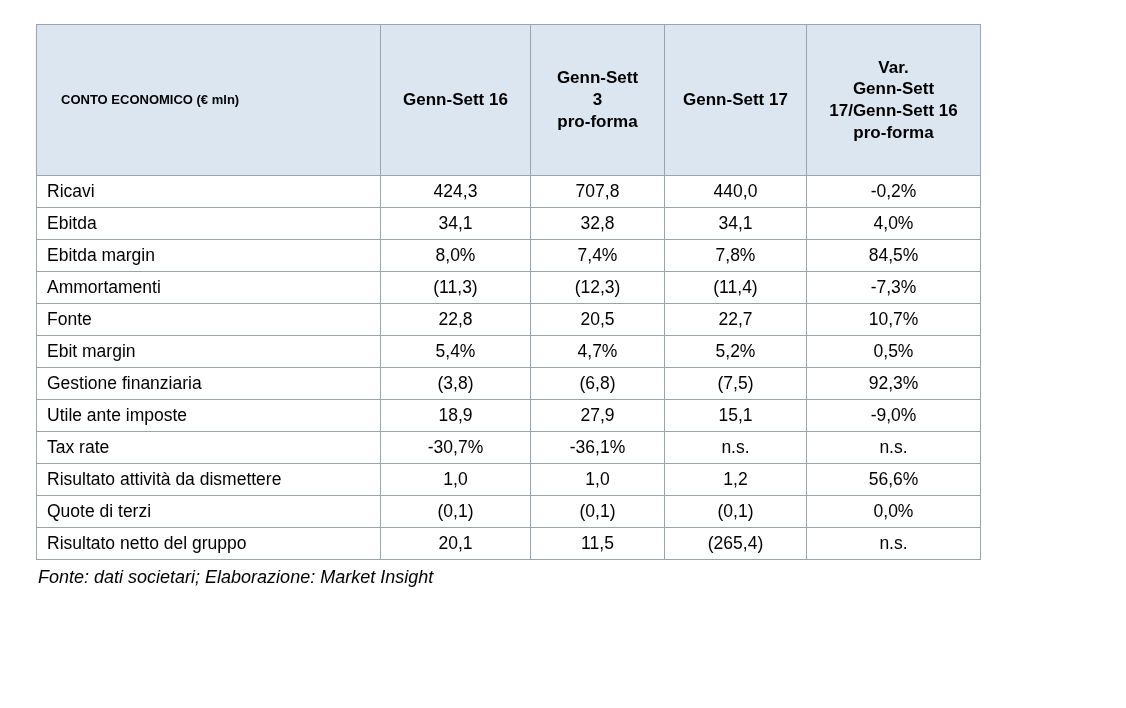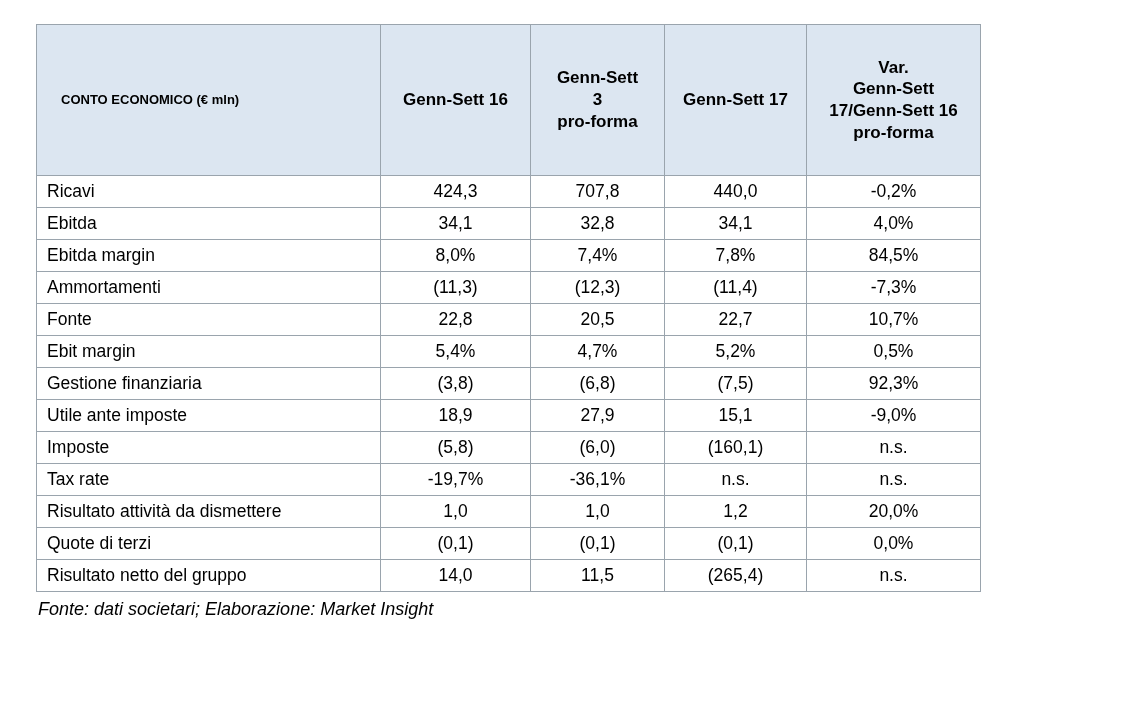--- a/index.html
+++ b/index.html
@@ -160,51 +160,44 @@
           <td class="val">(7,5)</td>
           <td class="val">92,3%</td>
         </tr>
         <tr class="bold">
           <td class="lbl">Utile ante imposte</td>
           <td class="val">18,9</td>
           <td class="val">27,9</td>
           <td class="val">15,1</td>
           <td class="val">-9,0%</td>
         </tr>
-        <tr class="">
-          <td class="lbl">Imposte</td>
-          <td class="val">(5,8)</td>
-          <td class="val">(6,0)</td>
-          <td class="val">(160,1)</td>
-          <td class="val">n.s.</td>
-        </tr>
         <tr class="italic">
           <td class="lbl">Tax rate</td>
-          <td class="val">-19,7%</td>
+          <td class="val">-30,7%</td>
           <td class="val">-36,1%</td>
           <td class="val">n.s.</td>
           <td class="val">n.s.</td>
         </tr>
         <tr class="">
           <td class="lbl">Risultato attività da dismettere</td>
           <td class="val">1,0</td>
           <td class="val">1,0</td>
           <td class="val">1,2</td>
-          <td class="val">20,0%</td>
+          <td class="val">56,6%</td>
         </tr>
         <tr class="">
           <td class="lbl">Quote di terzi</td>
           <td class="val">(0,1)</td>
           <td class="val">(0,1)</td>
           <td class="val">(0,1)</td>
           <td class="val bold-cell">0,0%</td>
         </tr>
         <tr class="bold">
           <td class="lbl">Risultato netto del gruppo</td>
-          <td class="val">14,0</td>
+          <td class="val">20,1</td>
           <td class="val">11,5</td>
           <td class="val">(265,4)</td>
           <td class="val">n.s.</td>
         </tr>
       </tbody>
   </table>
   <div class="footnote">Fonte: dati societari; Elaborazione: Market Insight</div>
 </div>
 
 </body></html>

